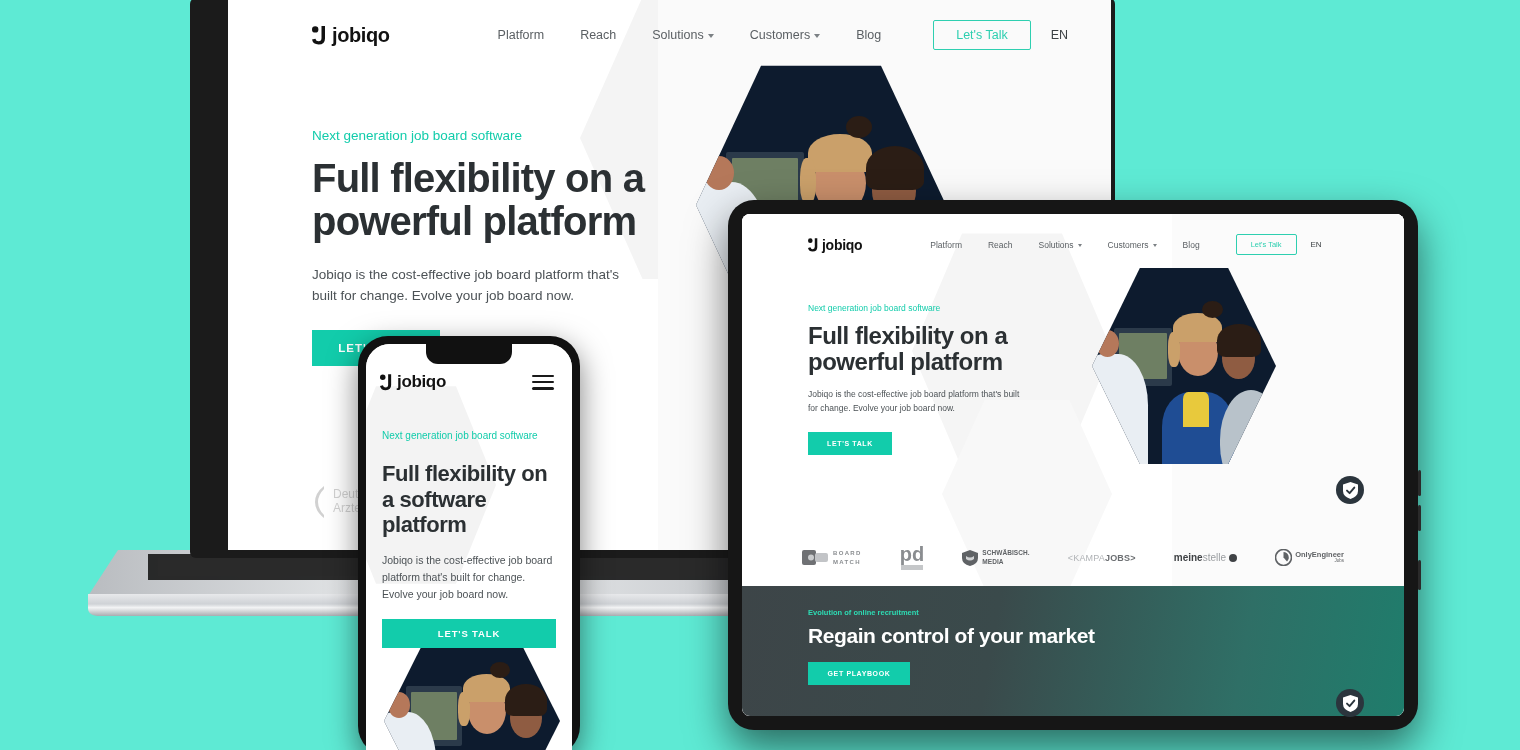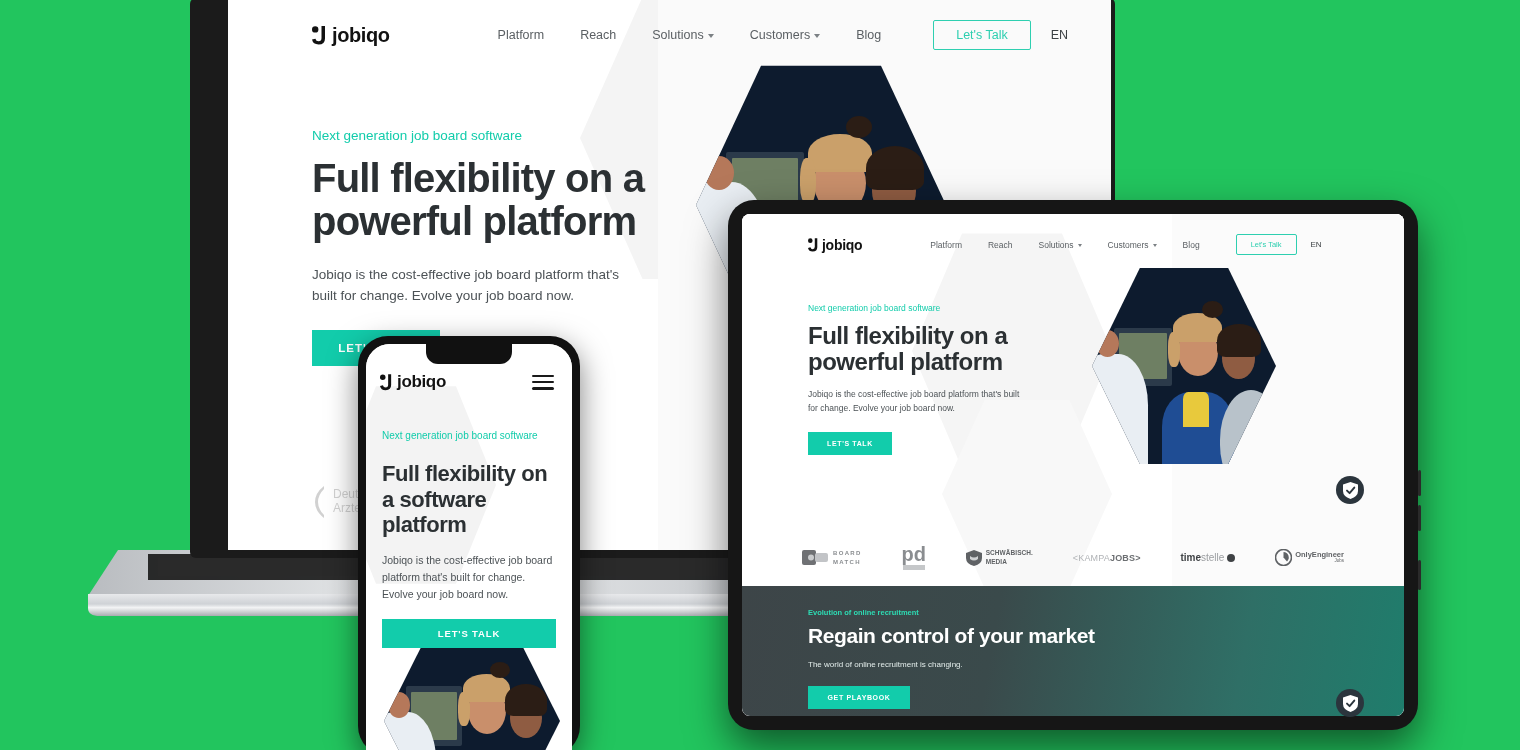--- a/index.html
+++ b/index.html
@@ -1,19 +1,19 @@
 <!DOCTYPE html>
 <html><head>
 <meta charset="utf-8">
 <title>Jobiqo Responsive Mockup</title>
 <style>
   * { margin:0; padding:0; box-sizing:border-box; }
   html,body { width:1520px; height:750px; background:#000; overflow:hidden;
     font-family:"Liberation Sans", sans-serif; }
-  .stage { position:relative; width:1520px; height:750px; background:#22c55e; }
+  .stage { position:relative; width:1520px; height:750px; background:#5eead4; }
 
   
   .page { position:absolute; inset:0; background:#fff; overflow:hidden; }
   .wm { position:absolute; background:#f2f2f2; z-index:0; }
   .hexwm { position:absolute; background:#f4f4f4; z-index:0;
     clip-path:polygon(25% 3%,75% 3%,100% 50%,75% 97%,25% 97%,0% 50%); }
   .navbar { position:relative; z-index:3; display:flex; align-items:center; }
   .logo { display:flex; align-items:center; font-weight:700; color:#121212;
     letter-spacing:-.02em; }
   .logo .mark { display:inline-block; position:relative; }
@@ -343,21 +343,21 @@
                 <span style="display:block;">MEDIA</span>
               </span>
             </div>
 
             <div class="clogo" style="font-size:9px;letter-spacing:.02em;">
               <span style="color:#b0b3b6;font-weight:400;">&lt;KAMPA</span>
                 <span style="color:#6c6f72;font-weight:700;">JOBS&gt;</span>
             </div>
 
             <div class="clogo" style="font-size:10px;">
-              <span style="color:#3f4245;font-weight:700;">time</span>
+              <span style="color:#3f4245;font-weight:700;">meine</span>
                 <span style="color:#9a9da0;font-weight:400;">stelle</span>
               <svg width="8" height="8" viewBox="0 0 8 8" style="margin-left:3px;">
                   <circle cx="4" cy="4" r="4" fill="#3f4245"></circle>
                 </svg>
             </div>
 
             <div class="clogo">
               <svg width="17" height="17" viewBox="0 0 17 17">
                 <circle cx="8.5" cy="8.5" r="8" fill="none" stroke="#5f6265" stroke-width="1.6"></circle>
                 <path d="M8.5 3 A5.5 5.5 0 0 1 12 12.5 L8.5 8.5 Z" fill="#5f6265"></path>
@@ -366,21 +366,20 @@
                 <span style="display:block;">OnlyEngineer</span>
                 <span style="display:block;font-size:4.5px;text-align:right;font-weight:400;">Jobs</span>
               </span>
             </div>
           </div>
         </div>
 
         <div class="darkband" style="height:130px;padding:22px 0 0 66px;">
           <div class="eyebrow2" style="font-size:7.5px;">Evolution of online recruitment</div>
           <h2 style="font-size:21px;margin-top:7px;">Regain control of your market</h2>
-          <p style="font-size:8px;margin-top:11px;line-height:1.6;">The world of online recruitment is changing.</p>
           <div class="btn-solid" style="margin-top:14px;width:102px;padding:8px 0;font-size:7px;">GET PLAYBOOK</div>
         </div>
       </div>
     </div>
 
     <div class="badge" style="left:608px;top:276px;width:28px;height:28px;">
       <svg width="15" height="17" viewBox="0 0 15 17">
         <path d="M7.5 0 L15 2.6 L15 9 Q15 14.4 7.5 17 Q0 14.4 0 9 L0 2.6 Z" fill="#fff"></path>
         <path d="M4 8.6 L6.6 11.2 L11.3 5.6" fill="none" stroke="#2b353d" stroke-width="1.9" stroke-linecap="round" stroke-linejoin="round"></path>
       </svg>

